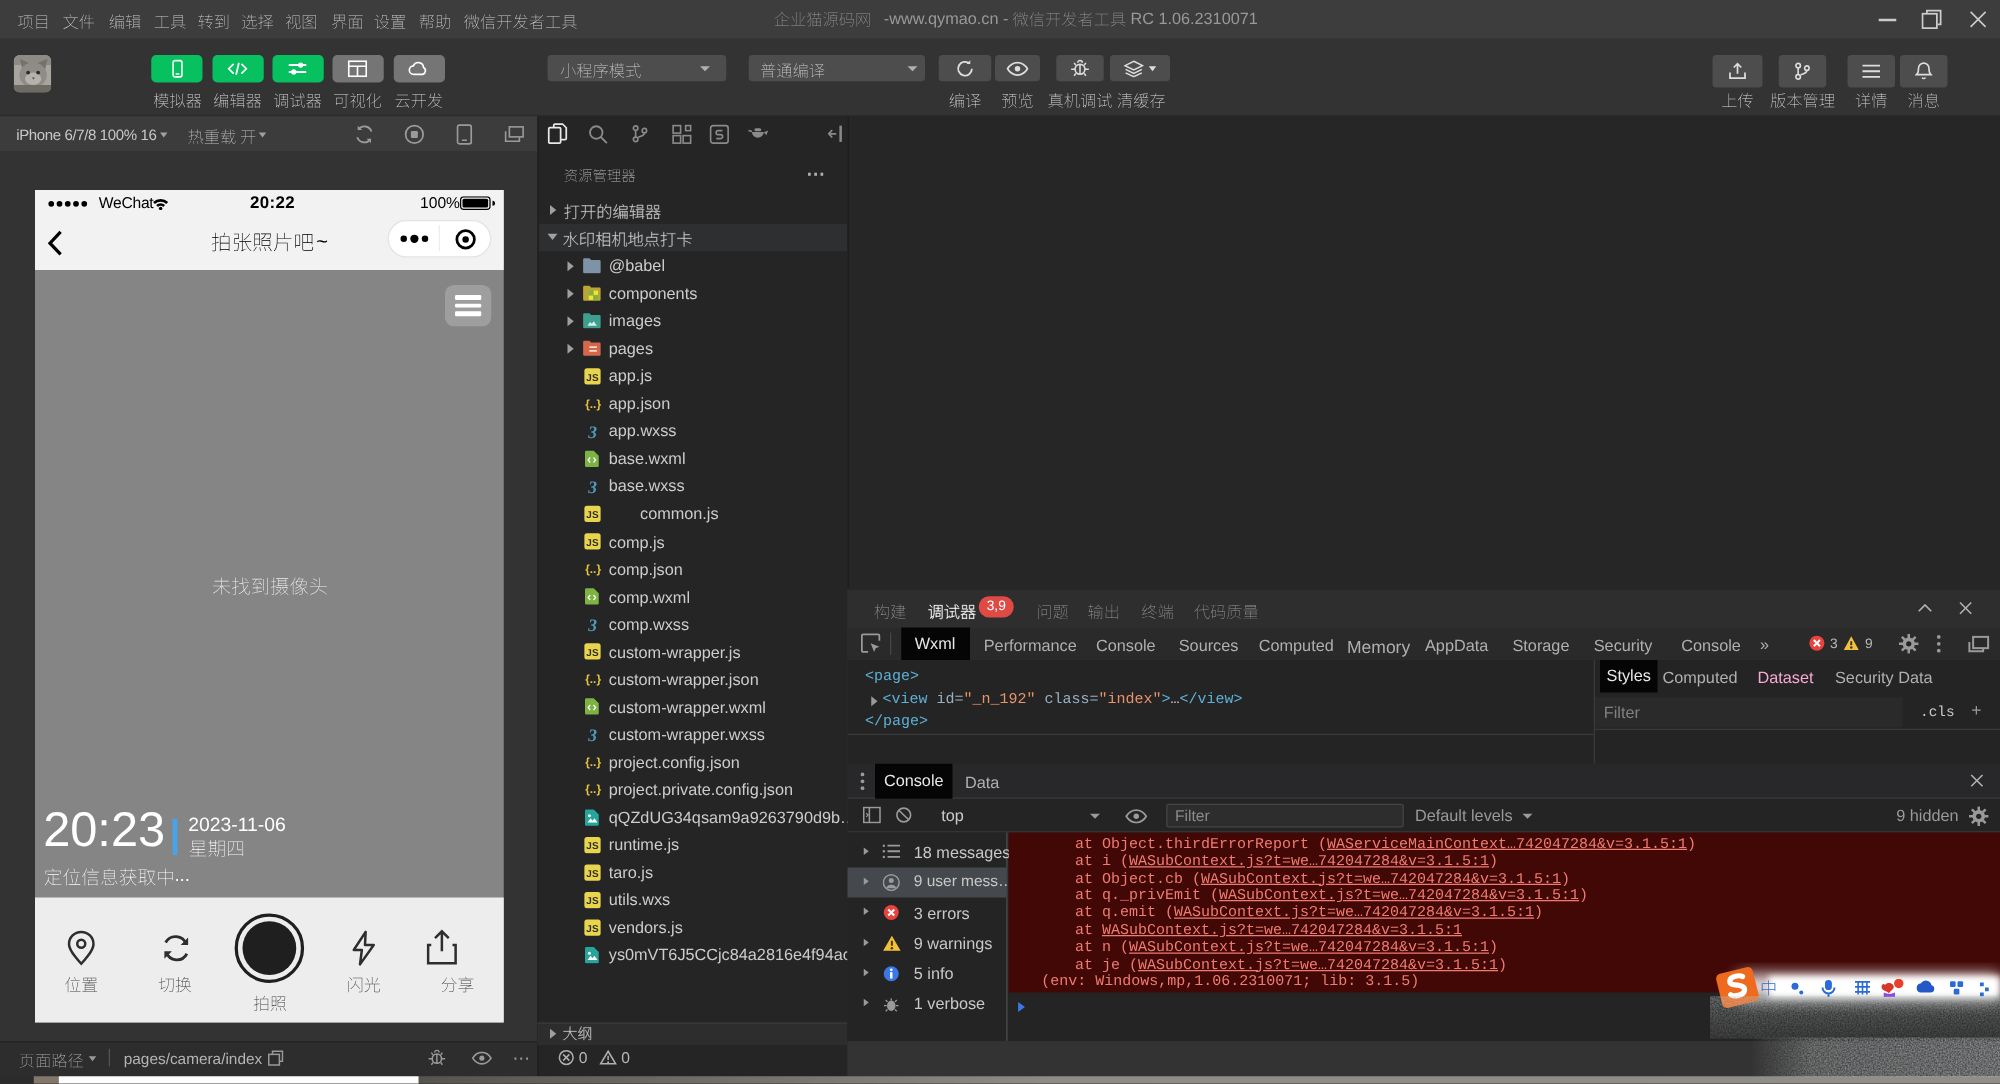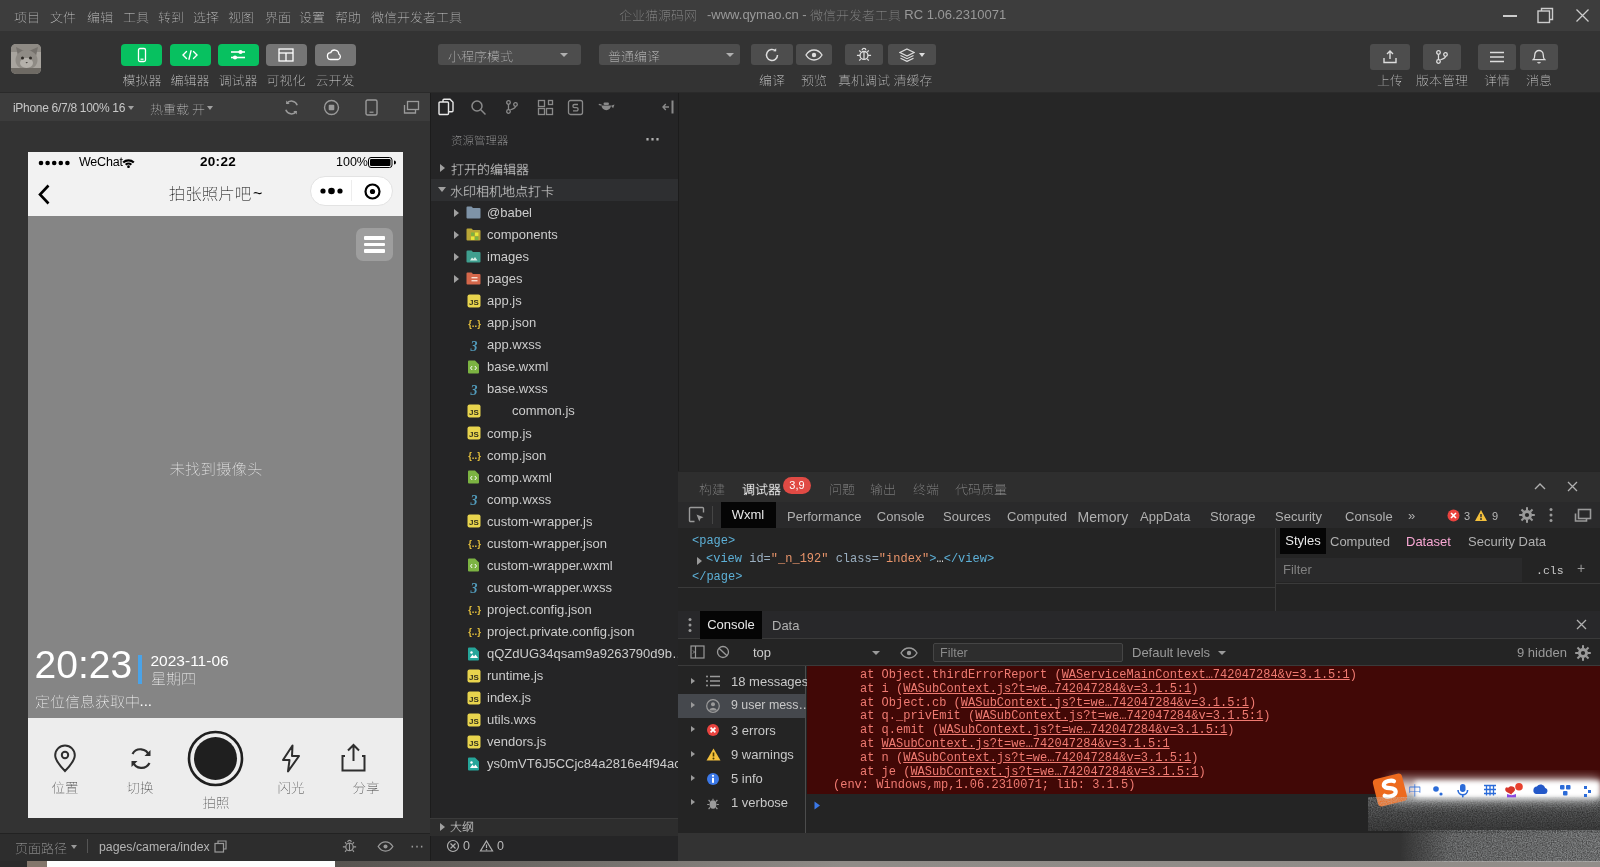--- a/index.html
+++ b/index.html
@@ -964,21 +964,21 @@
       <text x="7" y="10.5" font-size="8" font-weight="bold" fill="#32301d" text-anchor="middle" font-family="Liberation Sans">JS</text>
     </svg>
   </div>
 <div class="a" style="left:487px;top:668.05px;font-size:13px;color:#cccccc;">runtime.js</div>
 <div class="a" style="left:467px;top:690.6px;line-height:0">
     <svg width="14" height="14" viewBox="0 0 14 14">
       <rect x="0.5" y="0.5" width="13" height="13" rx="2" fill="#e8d44d"></rect>
       <text x="7" y="10.5" font-size="8" font-weight="bold" fill="#32301d" text-anchor="middle" font-family="Liberation Sans">JS</text>
     </svg>
   </div>
-<div class="a" style="left:487px;top:690.1px;font-size:13px;color:#cccccc;">index.js</div>
+<div class="a" style="left:487px;top:690.1px;font-size:13px;color:#cccccc;">taro.js</div>
 <div class="a" style="left:467px;top:712.6500000000001px;line-height:0">
     <svg width="14" height="14" viewBox="0 0 14 14">
       <rect x="0.5" y="0.5" width="13" height="13" rx="2" fill="#e8d44d"></rect>
       <text x="7" y="10.5" font-size="8" font-weight="bold" fill="#32301d" text-anchor="middle" font-family="Liberation Sans">JS</text>
     </svg>
   </div>
 <div class="a" style="left:487px;top:712.1500000000001px;font-size:13px;color:#cccccc;">utils.wxs</div>
 <div class="a" style="left:467px;top:734.7px;line-height:0">
     <svg width="14" height="14" viewBox="0 0 14 14">
       <rect x="0.5" y="0.5" width="13" height="13" rx="2" fill="#e8d44d"></rect>

